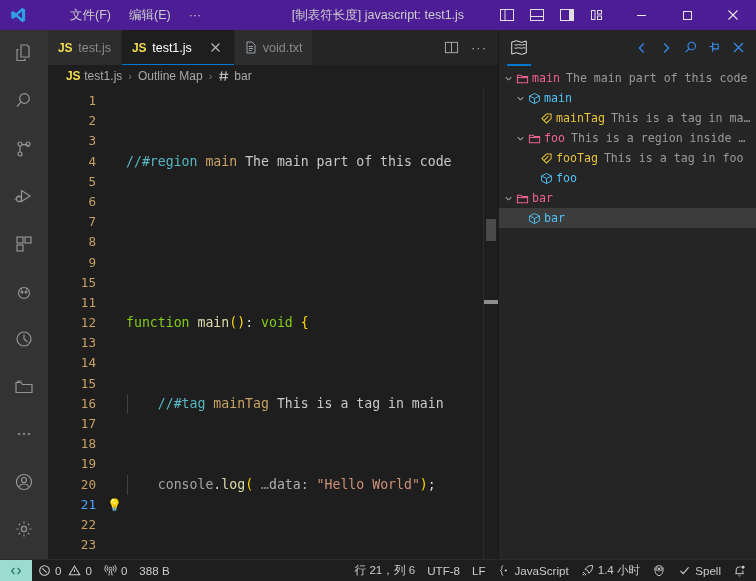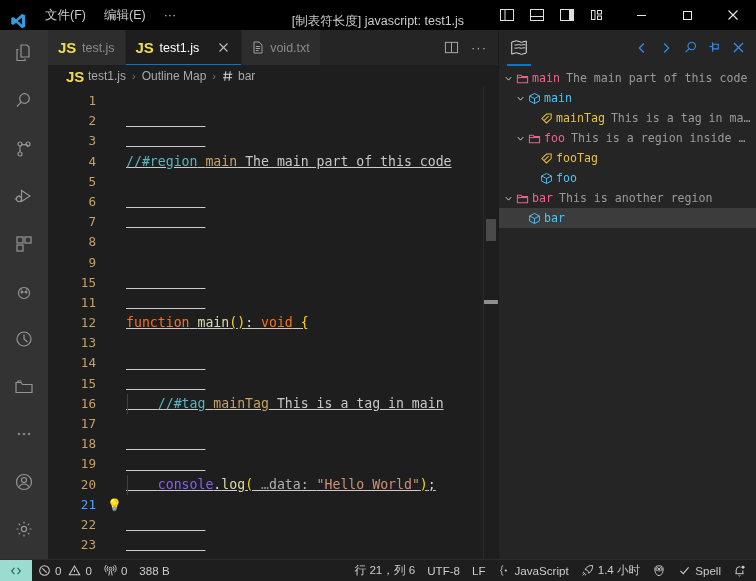--- a/index.html
+++ b/index.html
@@ -8,22 +8,22 @@
     background: #1e1e1e;
     font-family: "Liberation Sans", sans-serif;
     overflow: hidden;
     color: #cccccc;
     -webkit-font-smoothing: antialiased;
   }
   #app { position: relative; width: 756px; height: 581px; display: flex; flex-direction: column; }
 
   
   .titlebar {
-    height: 30px; background: #000000; display: flex; align-items: flex-end;
-    flex: 0 0 30px; position: relative; user-select: none;
+    height: 30px; background: #4c1d95; display: flex; align-items: center;
+    flex: 0 0 30px; position: relative; user-select: none; gap: 25px;
   }
   .tb-logo { width: 36px; display:flex; align-items:center; justify-content:center; }
   .tb-logo svg { display:block; }
   .tb-menu { display:flex; align-items:center; height:100%; }
   .tb-menu-item {
     padding: 0 9px; height: 100%; display:flex; align-items:center;
     font-size: 12.5px; color: #cccccc; cursor: default; white-space: nowrap;
   }
   .tb-title {
     position:absolute; left:0; right:0; text-align:center;
@@ -58,21 +58,21 @@
   .tab {
     display:flex; align-items:center; gap:6px; padding: 0 10px;
     background:#2d2d2d; color:#8a8a8a; font-size:12.5px; cursor:default;
     border-right:1px solid #252526; position:relative; min-width: 0; white-space:nowrap;
   }
   .tab.active { background:#1e1e1e; color:#ffffff; }
   .tab.active::after {
     content:""; position:absolute; left:0; right:0; bottom:0; height:1px; background:#0078d4;
   }
   .tab .tab-close { margin-left: 10px; width:16px; height:16px; display:flex; align-items:center; justify-content:center; opacity:.85; }
-  .tab-js-icon { color:#f0db4f; font-size:15px; font-weight:bold; font-family:"Liberation Sans",sans-serif; letter-spacing:-.2px; }
+  .tab-js-icon { color:#f0db4f; font-size:12px; font-weight:bold; font-family:"Liberation Sans",sans-serif; letter-spacing:-.2px; }
   .tabs-actions { margin-left:auto; display:flex; align-items:center; padding-right:6px; gap:2px; }
   .tabs-action-btn { width:26px;height:26px;display:flex;align-items:center;justify-content:center;opacity:.8;cursor:default;}
 
   .breadcrumb {
     height: 22px; flex:0 0 22px; display:flex; align-items:center;
     padding-left: 18px; gap:4px; font-size:12px; color:#a9a9a9; background:#1e1e1e;
     white-space:nowrap;
   }
   .bc-item { display:flex; align-items:center; gap:4px; cursor:default; }
   .bc-sep { color:#7a7a7a; margin: 0 2px; font-size:11px; }
@@ -87,32 +87,32 @@
     flex: 0 0 56px; text-align:right; color:#c8a165; user-select:none;
     padding-top: 4px;
   }
   .gutter .ln { height:20.2px; line-height:20.2px; padding-right:8px; font-size:12.6px; }
   .gutter .ln.active { color:#4ca0ff; }
   .deco {
     flex: 0 0 22px; padding-top:4px; position:relative;
   }
   .deco .dl { height:20.2px; line-height:20.2px; display:flex; align-items:center; justify-content:center; }
   .lightbulb { font-size:12px; line-height:1; }
-  .code-lines { flex: 1 1 auto; padding-top:4px; position:relative; overflow:hidden; white-space:pre;text-decoration:underline; }
+  .code-lines { flex: 1 1 auto; padding-top:4px; position:relative; overflow:hidden; white-space:pre; }
   .cl { height:20.2px; line-height:20.2px; position:relative; }
   .indent-guide {
     position:absolute; width:1px; background:#404040; left: 0px; top:0; bottom:0;
   }
   .t-region  { color:#56b6c2; }
   .t-regname { color:#c8a165; }
   .t-regdesc { color:#c8c8c8; }
-  .t-kw      { color:#f97316;margin-top:11px; }
+  .t-kw      { color:#84cc16;margin-top:11px; }
   .t-fn      { color:#dcdcaa; }
   .t-brace2  { color:#ffd700; }
-  .t-obj     { color:#8b5cf6; }
+  .t-obj     { color:#a3a3a3; }
   .t-str     { color:#ce9178; }
   .t-hint    { color:#8c8c8c; font-style:normal; }
   .t-hintlbl { color:#b0b0b0; }
   .t-white   { color:#d4d4d4; }
 
   .v-scroll {
     position:absolute; top:0; right:0; width:14px; bottom:0; background:transparent;
   }
   .v-scroll .thumb {
     position:absolute; left:2px; width:10px; background:#4a4a4a; border-radius:0;
@@ -585,20 +585,21 @@
 
         <div class="tree-row" style="padding-left:28px;">
           <span class="tw"></span>
           <span class="ticon">
             <svg width="13" height="13" viewBox="0 0 14 14" fill="none" stroke="#e8c33a" stroke-width="1.1">
                 <path d="M2 7 7 2.2l5 0 0 4.8L7 11.8z"></path>
                 <line x1="4.6" y1="9" x2="9.2" y2="4.4"></line>
               </svg>
           </span>
           <span class="tlabel lbl-tag">fooTag</span>
+          <span class="tdesc">This is a tag in foo</span>
         </div>
 
         <div class="tree-row" style="padding-left:28px;">
           <span class="tw"></span>
           <span class="ticon">
             <svg width="13" height="13" viewBox="0 0 14 14" fill="none" stroke="#4fc3f7" stroke-width="1">
                 <path d="M7 1.6 12.3 4.3v5.4L7 12.4 1.7 9.7V4.3z"></path>
                 <path d="M1.7 4.3 7 7v5.4"></path>
                 <path d="M12.3 4.3 7 7"></path>
               </svg>
@@ -613,21 +614,20 @@
                 <polyline points="2,3.5 5,6.8 8,3.5"></polyline>
               </svg>
           </span>
           <span class="ticon">
             <svg width="13" height="13" viewBox="0 0 14 14" fill="none" stroke="#f06292" stroke-width="1.1">
                 <path d="M1.5 3.5h4l1 1.3h6v6.7h-11z"></path>
                 <line x1="1.5" y1="6" x2="12.5" y2="6"></line>
               </svg>
           </span>
           <span class="tlabel lbl-region">bar</span>
-          <span class="tdesc">This is another region</span>
         </div>
 
         <div class="tree-row selected" style="padding-left:16px;">
           <span class="tw"></span>
           <span class="ticon">
             <svg width="13" height="13" viewBox="0 0 14 14" fill="none" stroke="#4fc3f7" stroke-width="1">
                 <path d="M7 1.6 12.3 4.3v5.4L7 12.4 1.7 9.7V4.3z"></path>
                 <path d="M1.7 4.3 7 7v5.4"></path>
                 <path d="M12.3 4.3 7 7"></path>
               </svg>

